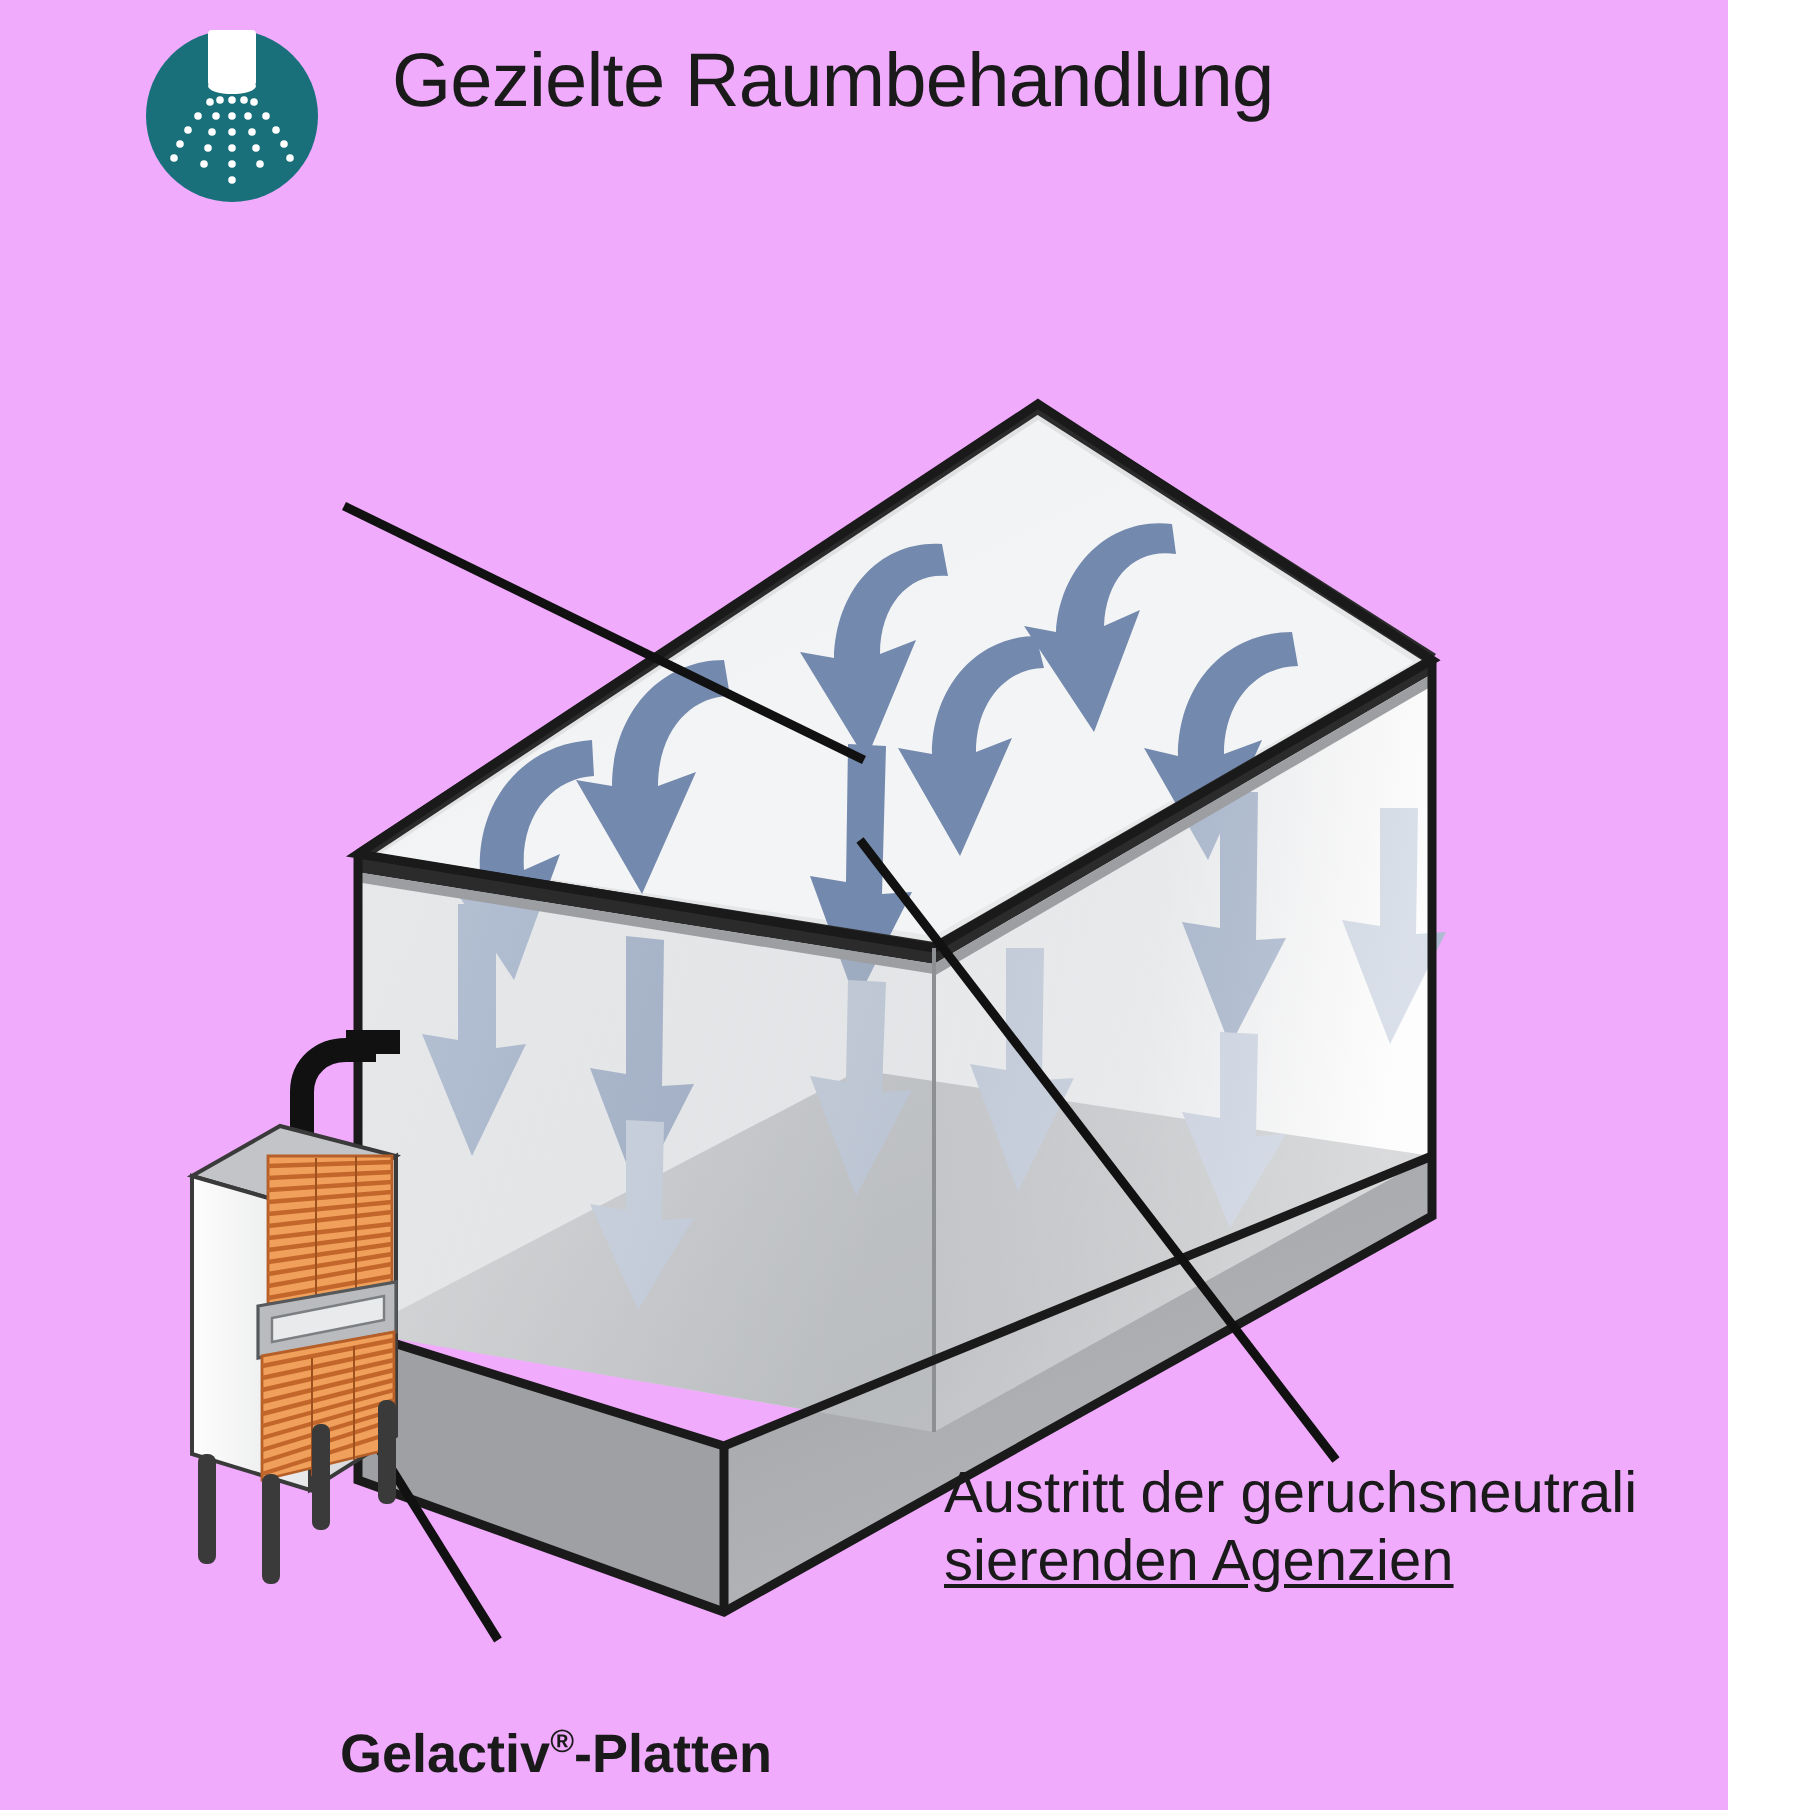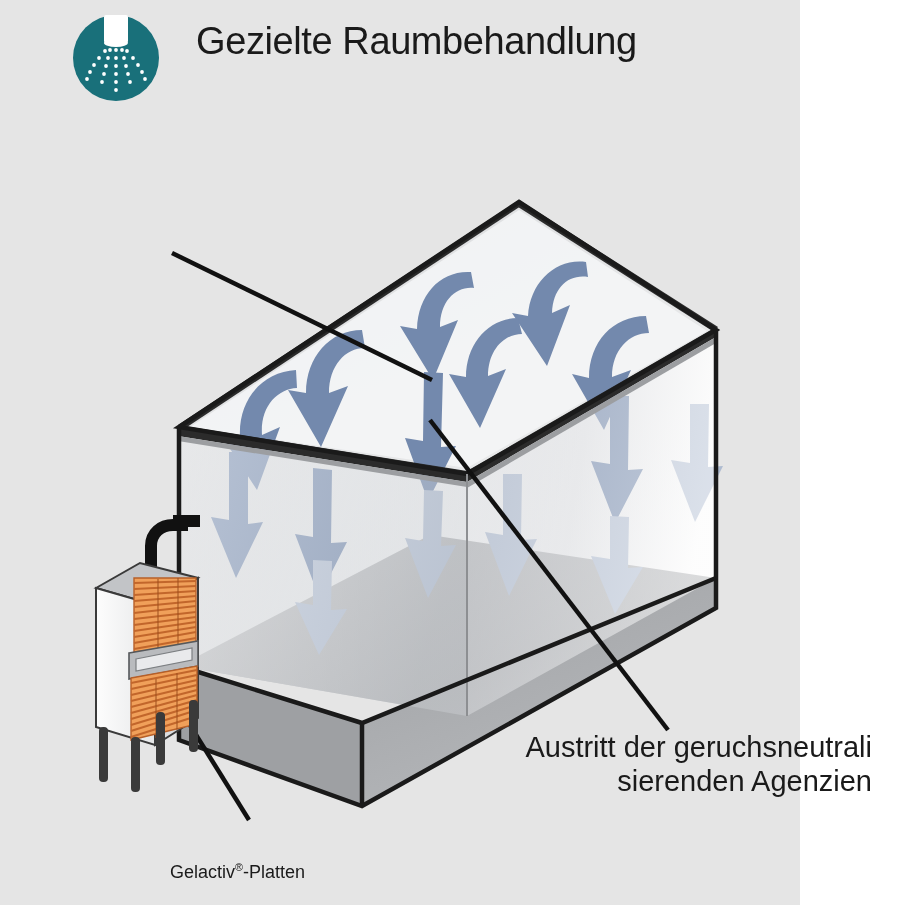--- a/index.html
+++ b/index.html
@@ -9,23 +9,23 @@
   }
   body {
     width: 900px;
     height: 905px;
     font-family: "Liberation Sans", sans-serif;
     position: relative;
     overflow: hidden;
   }
   #stage {
     position: relative;
-    width: 800px;
+    width: 864px;
     height: 905px;
-    background: #e5e5e5;
+    background: #f0abfc;
   }
   #scene {
     position: absolute;
     left: 0;
     top: 0;
     width: 900px;
     height: 905px;
   }
   .hdr-title {
     position: absolute;
@@ -46,38 +46,38 @@
   }
   .lbl-pipes {
     left: 26px;
     top: 192px;
     font-size: 30px;
   }
   .lbl-agents {
     left: 472px;
     top: 731px;
     font-size: 29px;
-    text-align: right;
+    text-align: left;
     line-height: 1.16;
     white-space: normal;
     width: 400px;
   }
-  .lbl-agents .l2 { display:block; }
+  .lbl-agents .l2 { display:block;text-decoration:underline; }
   .lbl-device {
     left: 96px;
     top: 823px;
     font-size: 28px;
     font-weight: bold;
     letter-spacing: -0.2px;
   }
   .lbl-plates {
     left: 170px;
     top: 862px;
-    font-size: 18px;
-    font-weight: 400;
+    font-size: 27px;
+    font-weight: 700;
   }
   sup.reg {
     font-size: 0.60em;
     vertical-align: super;
     line-height: 0;
   }
 </style>
 </head>
 <body>
 

